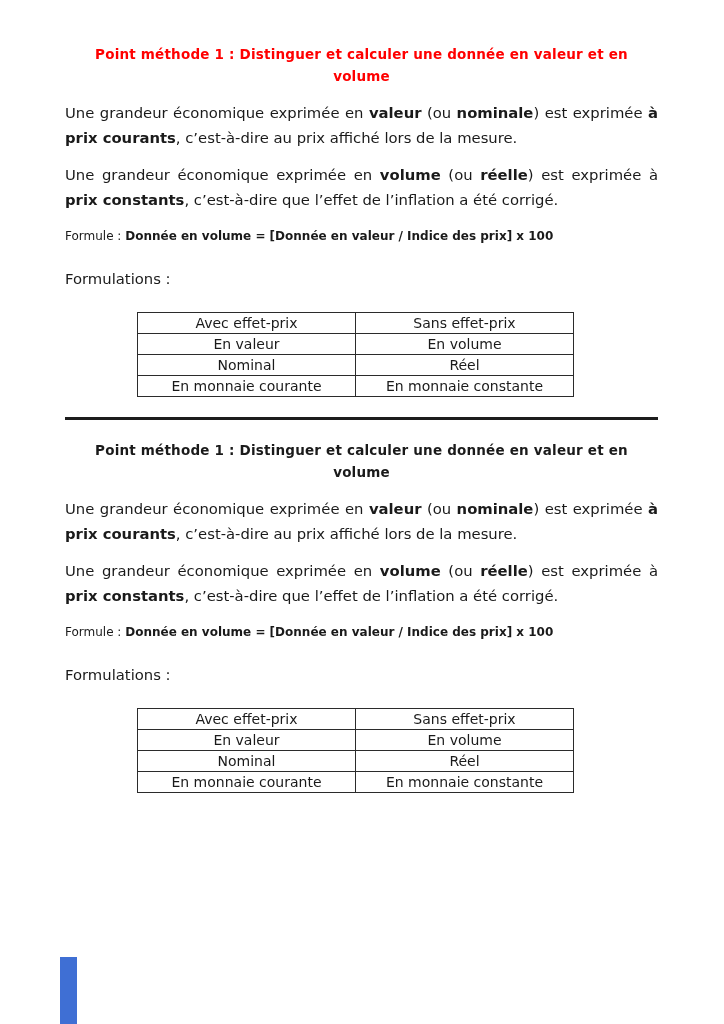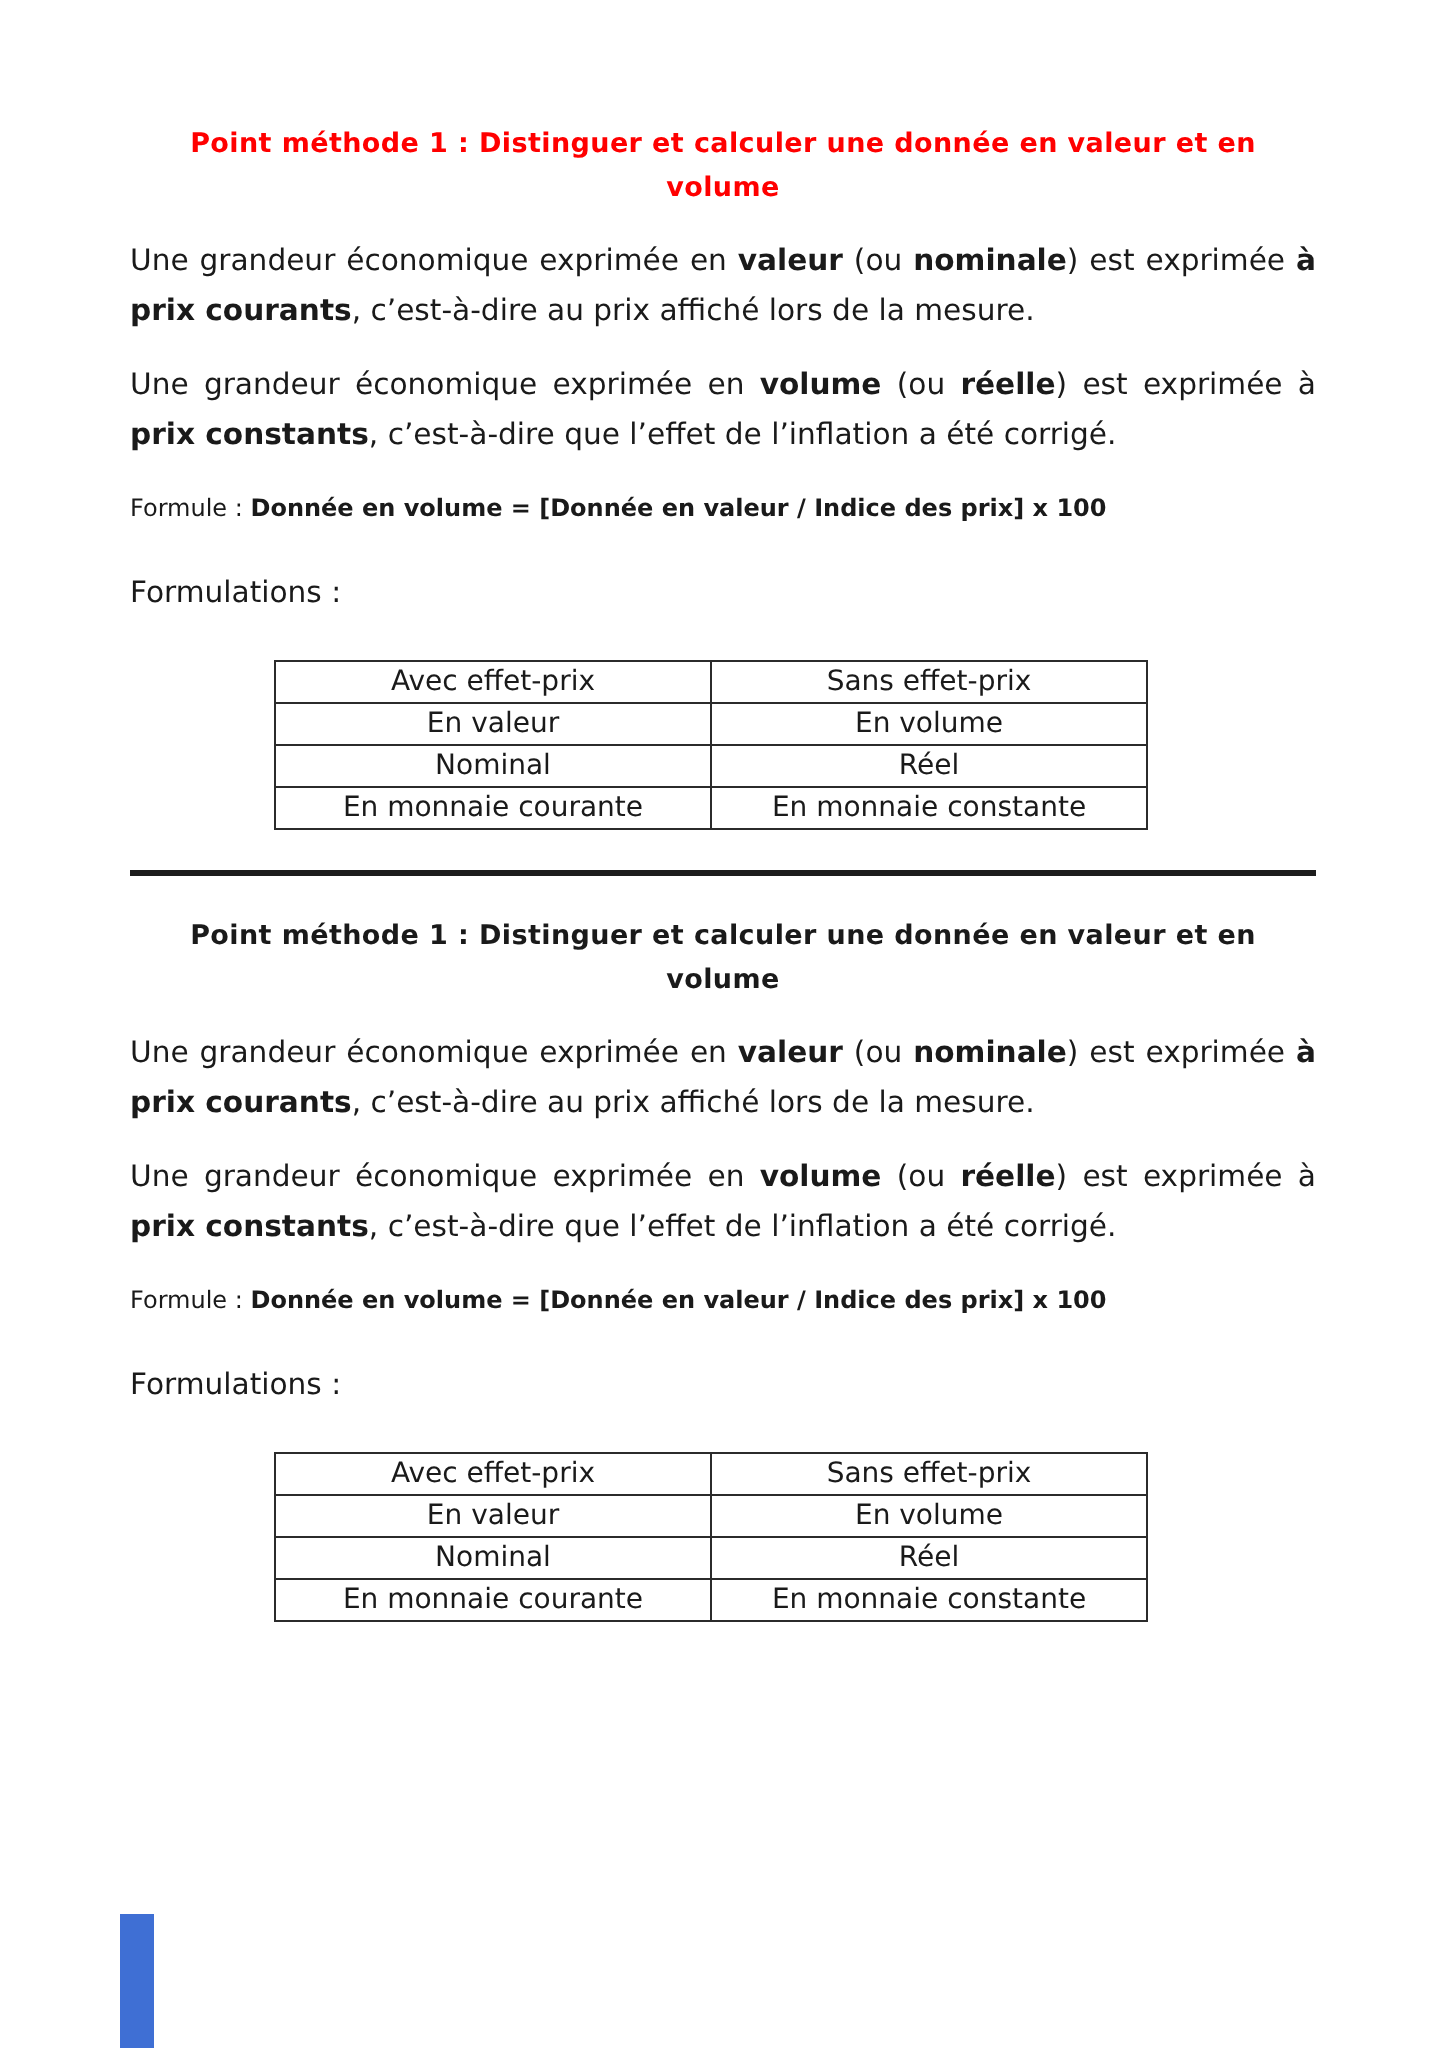--- a/index.html
+++ b/index.html
@@ -7,21 +7,21 @@
   body {
     width: 724px;
     height: 1024px;
     background: #ffffff;
     position: relative;
     overflow: hidden;
     font-family: "DejaVu Sans", "Liberation Sans", sans-serif;
     color: #1a1a1a;
   }
   .content {
-    padding: 61px 66px 0 65px;
+    padding: 43px 66px 0 65px;
   }
   .title {
     font-size: 13.5px;
     font-weight: 700;
     line-height: 22px;
     text-align: center;
     margin: 0 0 13px 0;
     letter-spacing: 0.2px;
   }
   .para {

